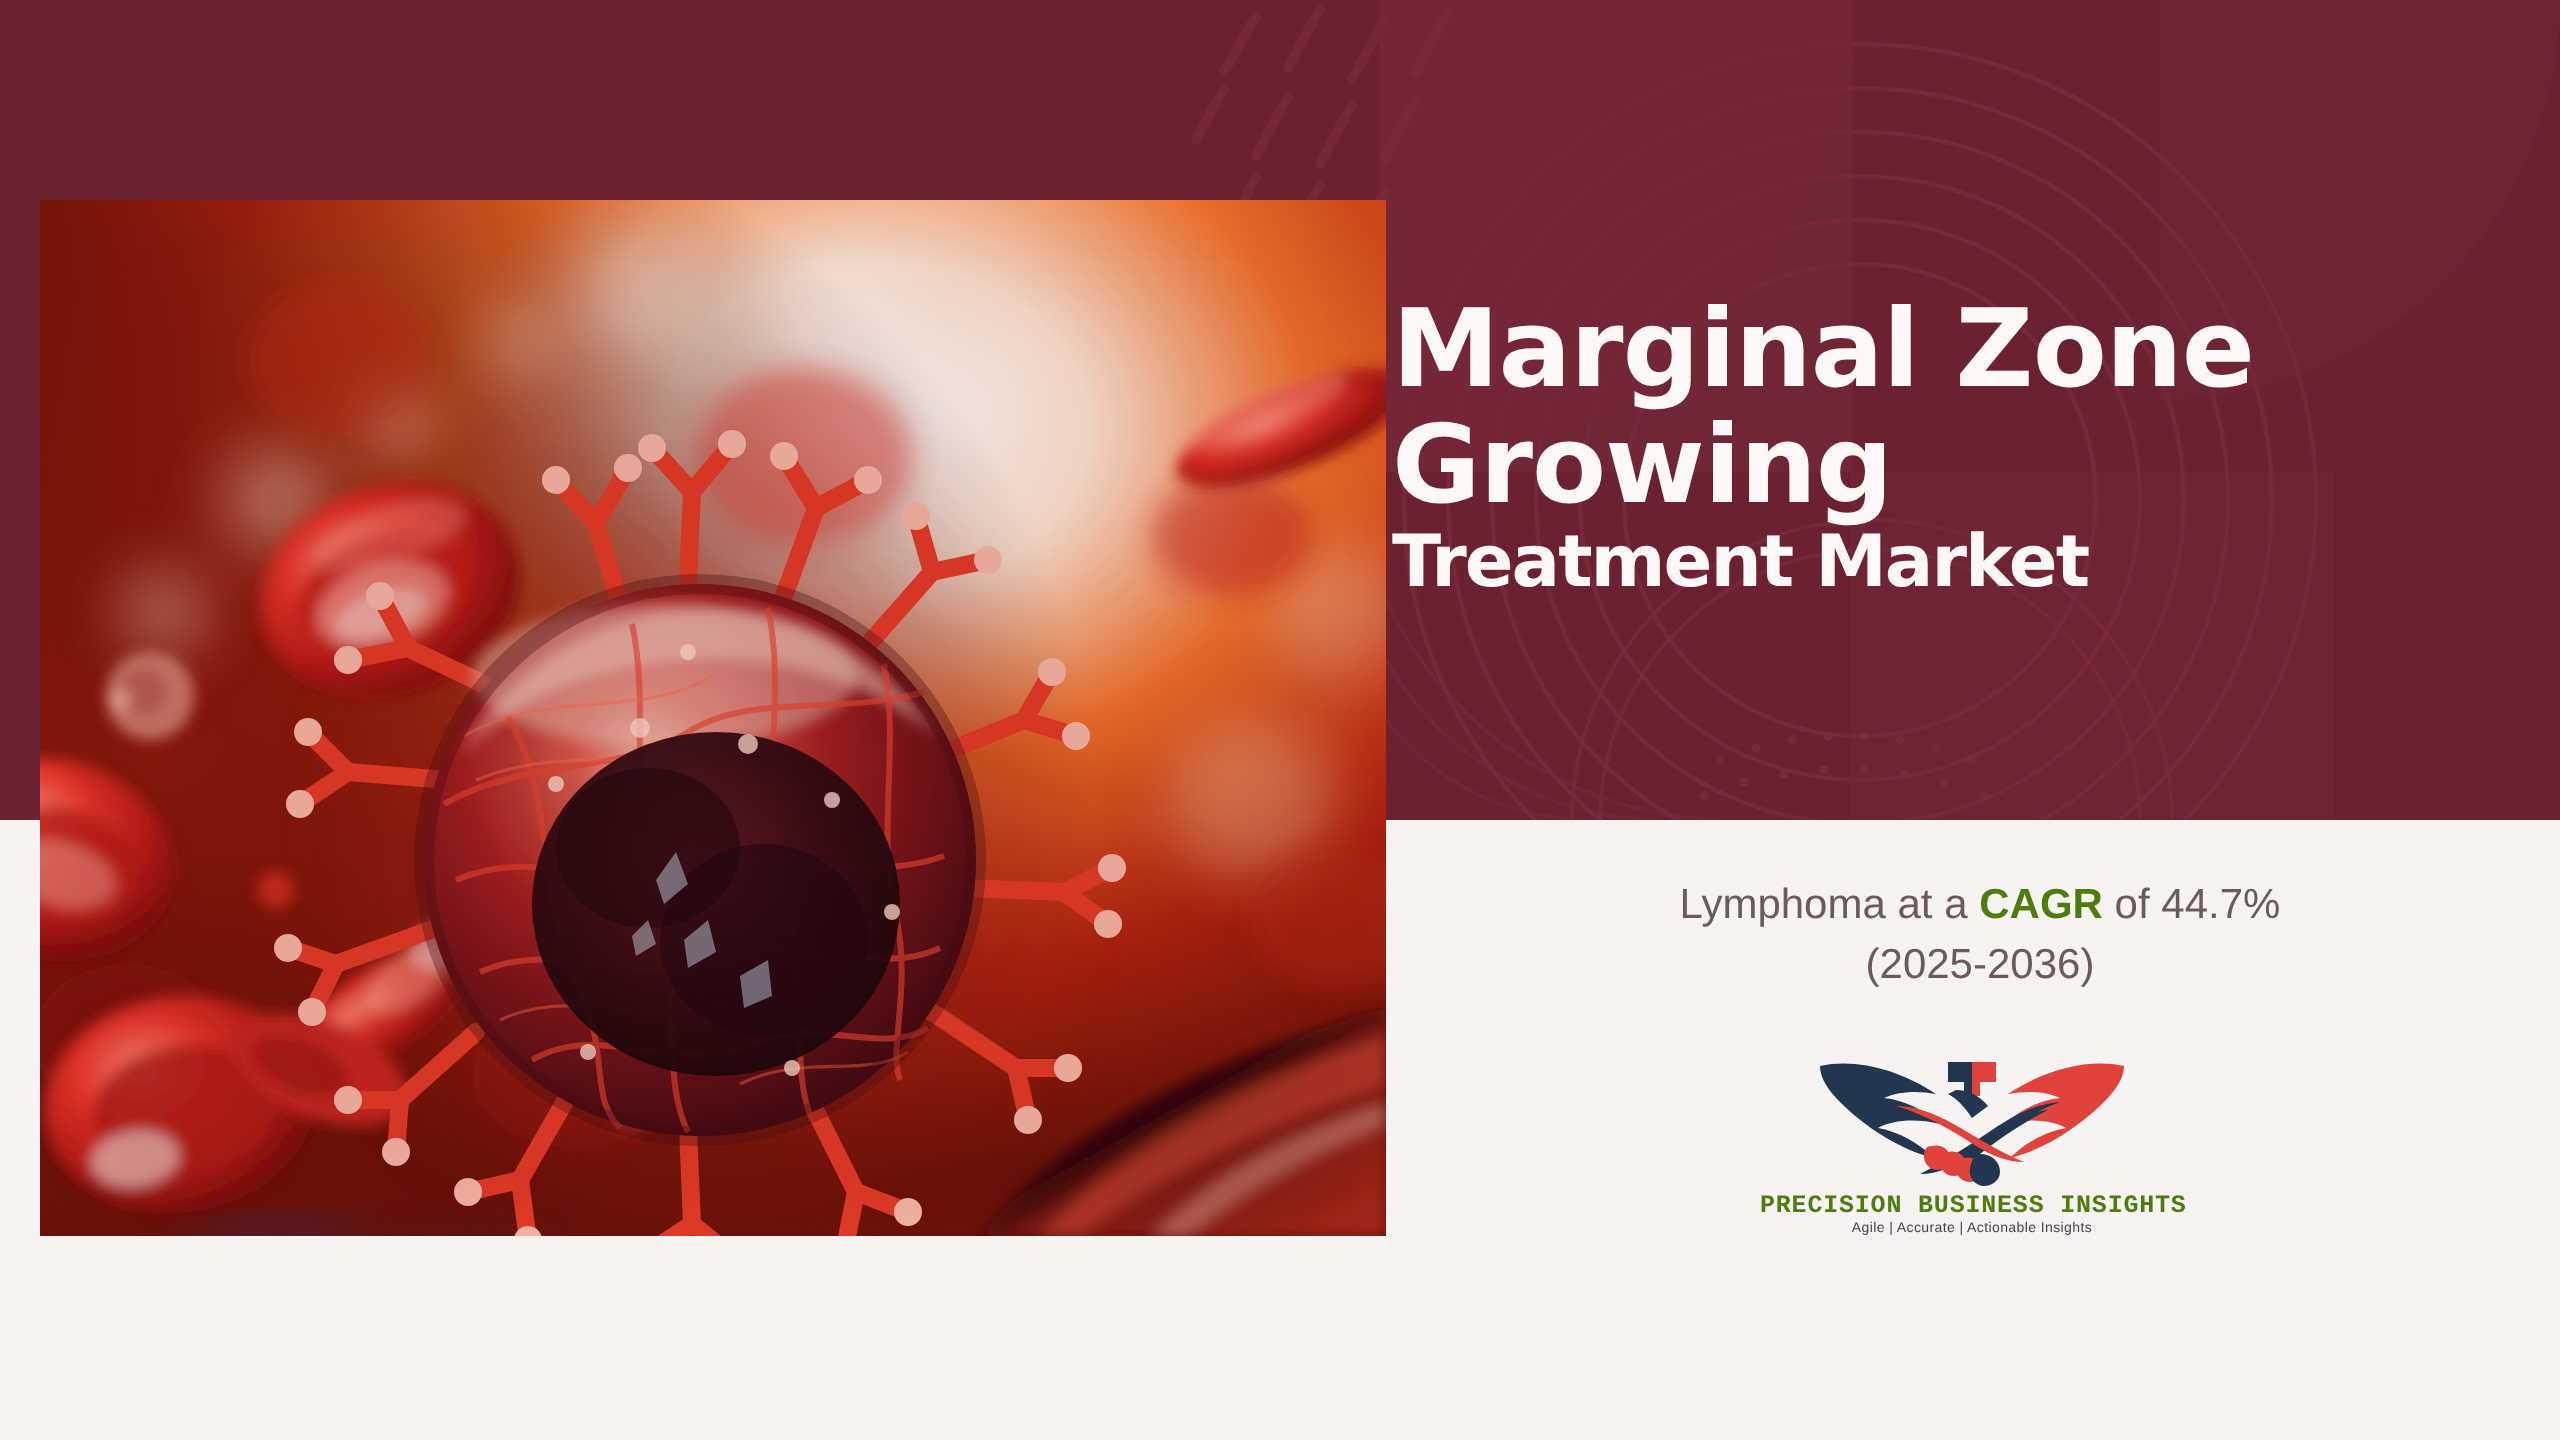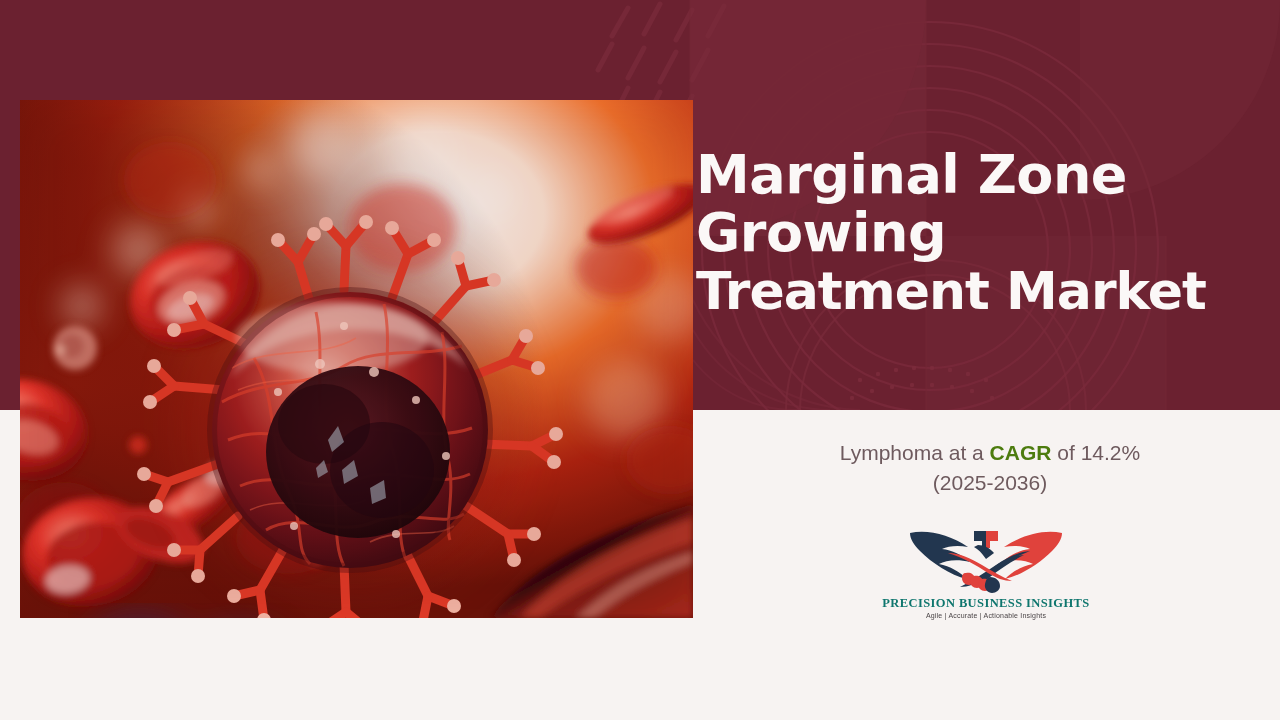--- a/index.html
+++ b/index.html
@@ -67,21 +67,21 @@
   }
   .title-line {
     font-family: "DejaVu Sans", sans-serif;
     font-weight: bold;
     font-size: 54px;
     line-height: 1.08;
     letter-spacing: -0.5px;
     color: #FBF8F7;
     white-space: nowrap;
   }
-  .title-line.l3 { font-size: 52px; letter-spacing: -1px; }
+  .title-line.l3 { font-size: 36px; letter-spacing: -1px; }
 
   
   .subtitle {
     position: absolute;
     left: 710px;
     top: 438px;
     width: 560px;
     text-align: center;
     font-family: "Liberation Sans", sans-serif;
     font-size: 21px;
@@ -98,25 +98,25 @@
   .logo-block {
     position: absolute;
     left: 880px;
     top: 515px;
     width: 212px;
     text-align: center;
   }
   .logo-mark { display: block; margin: 0 auto; }
   .logo-name {
     margin-top: 3px;
-    font-family: Liberation Serif, serif;
+    font-family: Liberation Mono, monospace;
     font-weight: bold;
     font-size: 12.5px;
     letter-spacing: 0.4px;
-    color: #0f766e;
+    color: #4d7c0f;
     white-space: nowrap;
   }
   .logo-tagline {
     margin-top: 1px;
     font-family: "Liberation Sans", sans-serif;
     font-size: 7px;
     letter-spacing: 0.2px;
     color: #4A4446;
     white-space: nowrap;
   }
@@ -494,21 +494,21 @@
     </svg>
   </div>
 
   <div class="title-wrap">
     <div class="title-line">Marginal Zone</div>
     <div class="title-line">Growing</div>
     <div class="title-line l3">Treatment Market</div>
   </div>
 
   <div class="subtitle">
-    <span>Lymphoma at a </span><b>CAGR</b><span> of 14.2%</span><br>
+    <span>Lymphoma at a </span><b>CAGR</b><span> of 44.7%</span><br>
     <span>(2025-2036)</span>
   </div>
 
   <div class="logo-block">
     <svg class="logo-mark" width="160" height="78" viewBox="0 0 160 78">
 
       <path d="M4 18 C22 14 44 20 62 32 C52 30 42 31 36 34 C46 35 56 40 64 47
                C52 44 40 45 33 49 C44 51 54 57 61 64 C44 60 26 48 14 36 C8 30 4 24 4 18 Z" fill="#22364F"></path>
 
       <path d="M156 18 C138 14 116 20 98 32 C108 30 118 31 124 34 C114 35 104 40 96 47

